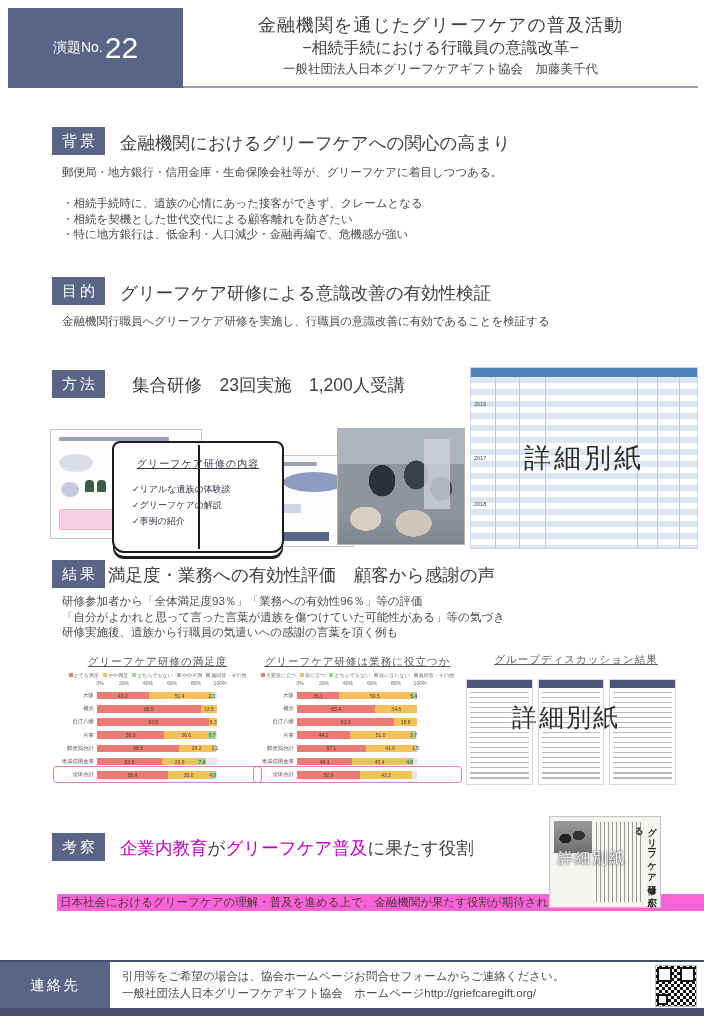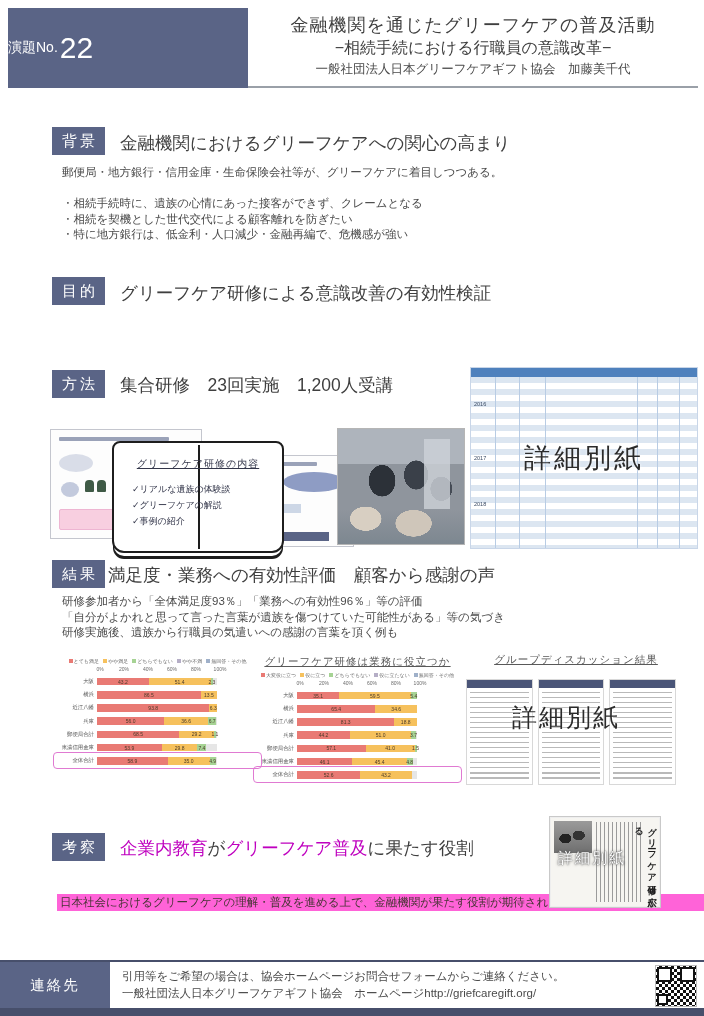--- a/index.html
+++ b/index.html
@@ -2,21 +2,21 @@
 <html><head>
 <meta charset="utf-8">
 <style>
   * { margin:0; padding:0; box-sizing:border-box; }
   html,body { background:#e9e9e9; }
   body { font-family:"Liberation Sans","DejaVu Sans",sans-serif; }
   .page { position:relative; width:704px; height:1016px; background:#fff; margin:0 auto; overflow:hidden; }
 
   
   .header { position:absolute; left:8px; top:8px; width:690px; height:80px; display:flex; }
-  .header-no { width:240px; background:#5a6486; color:#fff; display:flex; align-items:center; }
+  .header-no { width:175px; background:#5a6486; color:#fff; display:flex; align-items:center; justify-content:center; }
   .header-no .no-label { font-size:14px; }
   .header-no .no-value { font-size:30px; line-height:30px; margin-left:2px; }
   .header-title { flex:1; border-bottom:2px solid #9aa0a8; text-align:center; padding-top:5px; color:#3f3f3f; }
   .title-l1 { font-size:18px; letter-spacing:1px; }
   .title-l2 { font-size:16px; margin-top:1px; }
   .title-l3 { font-size:12.5px; margin-top:2px; color:#4a4a4a; }
 
   
   .sec-label { position:absolute; width:53px; height:28px; background:#5a6486; color:#fff;
                font-size:15px; display:flex; align-items:center; justify-content:center; letter-spacing:3px; padding-left:3px; }
@@ -143,23 +143,24 @@
     </div>
   </div>
 
   <div class="sec-label" style="left:52px;top:127px">背景</div>
   <div class="sec-heading" style="left:120px;top:131px">金融機関におけるグリーフケアへの関心の高まり</div>
   <div class="body-text" style="left:62px;top:165px">郵便局・地方銀行・信用金庫・生命保険会社等が、グリーフケアに着目しつつある。</div>
   <div class="body-text" style="left:62px;top:196px"><div>・相続手続時に、遺族の心情にあった接客ができず、クレームとなる</div><div>・相続を契機とした世代交代による顧客離れを防ぎたい</div><div>・特に地方銀行は、低金利・人口減少・金融再編で、危機感が強い</div></div>
 
   <div class="sec-label" style="left:52px;top:277px">目的</div>
   <div class="sec-heading" style="left:120px;top:281px">グリーフケア研修による意識改善の有効性検証</div>
+  <div class="body-text" style="left:62px;top:314px">金融機関行職員へグリーフケア研修を実施し、行職員の意識改善に有効であることを検証する</div>
 
   <div class="sec-label" style="left:52px;top:370px">方法</div>
-  <div class="sec-heading" style="left:120px;top:373px">集合研修　23回実施　1,200人受講</div>
+  <div class="sec-heading" style="left:132px;top:373px">集合研修　23回実施　1,200人受講</div>
 
   <div class="slides">
     <div class="slide slide1">
       <div class="tline" style="left:8px;top:7px;width:110px"></div>
       <div class="blob" style="left:8px;top:24px;width:34px;height:18px"></div>
       <div class="person" style="left:34px;top:50px"></div>
       <div class="person" style="left:46px;top:50px"></div>
       <div class="blob" style="left:10px;top:52px;width:18px;height:15px;background:#c3cadd"></div>
       <div class="pinkbox" style="left:8px;bottom:8px;width:90px;height:21px"></div>
     </div>
@@ -194,20 +195,21 @@
       <span class="yr" style="top:124px">2018</span>
     </div>
     <div class="sched-overlay">詳細別紙</div>
   </div>
 
   <div class="sec-label" style="left:52px;top:560px">結果</div>
   <div class="sec-heading" style="left:108px;top:563px">満足度・業務への有効性評価　顧客から感謝の声</div>
   <div class="body-text" style="left:62px;top:594px"><div>研修参加者から「全体満足度93％」「業務への有効性96％」等の評価</div><div>「自分がよかれと思って言った言葉が遺族を傷つけていた可能性がある」等の気づき</div><div>研修実施後、遺族から行職員の気遣いへの感謝の言葉を頂く例も</div></div>
 
   <div class="chart-panel" style="left:55px;top:655px">
+    <div class="chart-title">グリーフケア研修の満足度</div>
     <div class="legend">
         <span class="li">
           <span class="sq" style="background: rgb(233, 122, 116);"></span>
           <span>とても満足</span>
         </span>
         <span class="li">
           <span class="sq" style="background: rgb(246, 193, 93);"></span>
           <span>やや満足</span>
         </span>
         <span class="li">

